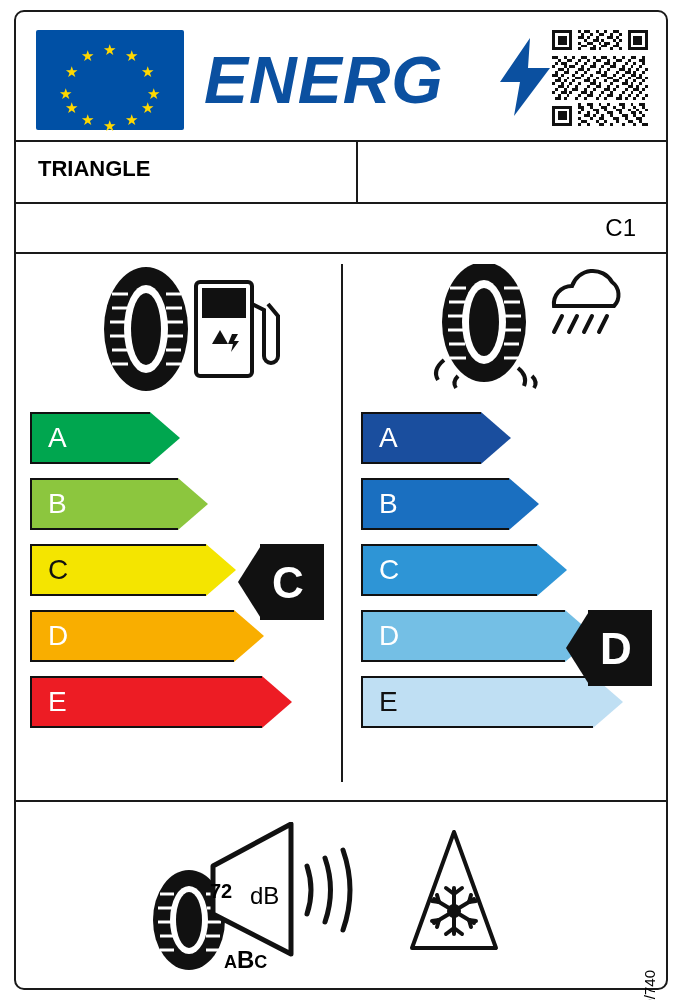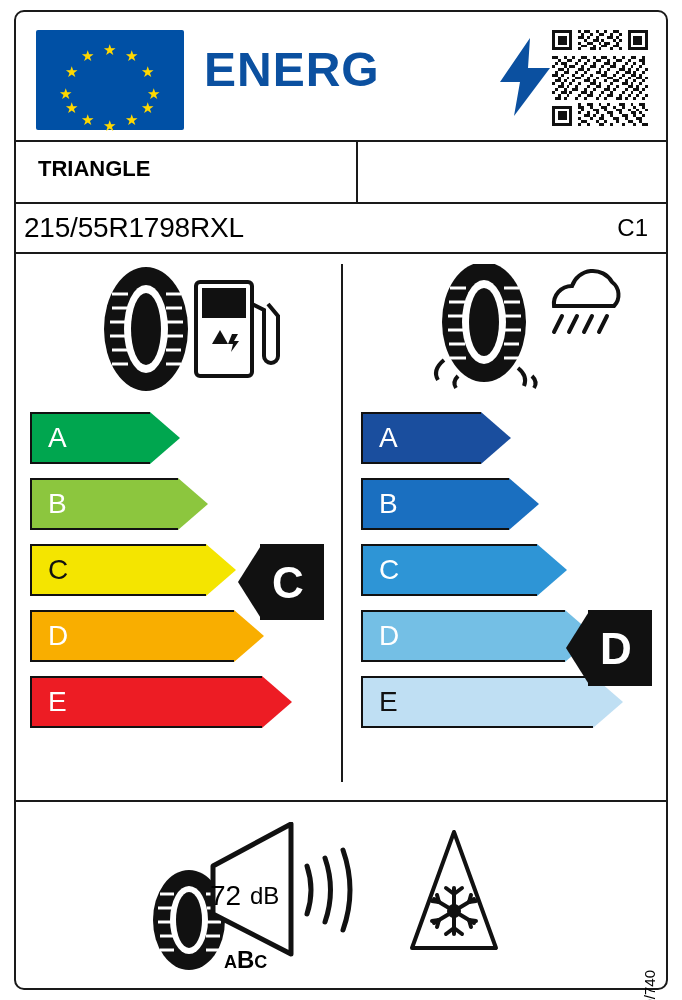--- a/index.html
+++ b/index.html
@@ -45,25 +45,26 @@
   .eu-flag .star {
     position: absolute;
     color: #ffd800;
     font-size: 15px;
     line-height: 15px;
   }
   .energ-word {
     position: absolute;
     left: 188px;
     top: 30px;
-    font-size: 48px;
+    font-size: 66px;
     font-weight: bold;
     letter-spacing: 1px;
     color: #0b50a0;
     font-family: "Liberation Sans", sans-serif;
+    font-style: italic;
   }
   .bolt {
     position: absolute;
     left: 484px;
     top: 26px;
     width: 50px;
     height: 78px;
   }
   .qr {
     position: absolute;
@@ -119,21 +120,21 @@
   }
   .tyre-size {
     position: absolute;
     left: 8px;
     top: 8px;
     font-size: 28px;
     letter-spacing: -0.2px;
   }
   .tyre-class {
     position: absolute;
-    right: 18px;
+    right: 30px;
     top: 10px;
     font-size: 24px;
   }
 
   
   .main {
     position: absolute;
     left: 0;
     top: 242px;
     width: 100%;
@@ -222,22 +223,22 @@
   
   .bottom {
     position: absolute;
     left: 0;
     top: 792px;
     width: 100%;
     height: 186px;
   }
   .db-value {
     position: absolute;
-    font-size: 28px;
-    font-weight: normal;
+    font-size: 20px;
+    font-weight: bold;
   }
   .db-unit {
     position: absolute;
     font-size: 24px;
   }
   .noise-classes {
     position: absolute;
     font-size: 18px;
     font-weight: bold;
   }
@@ -537,21 +538,20 @@
 
   <div class="rule" style="left:0; top:128px; width:650px; height:2px;"></div>
 
   <div class="brand-row">
     <div class="brand-name">TRIANGLE</div>
   </div>
   <div class="divider-v"></div>
   <div class="rule" style="left:0; top:190px; width:650px; height:2px;"></div>
 
   <div class="size-row">
-    <div class="tyre-size">215/55R1798RXL</div>
     <div class="tyre-class">C1</div>
   </div>
   <div class="rule" style="left:0; top:240px; width:650px; height:2px;"></div>
 
   <div class="mid-divider"></div>
 
   <div class="main">
 
     <svg class="pictogram" style="left:70px; top:10px; width:200px; height:130px;" viewBox="0 0 200 130">
 

